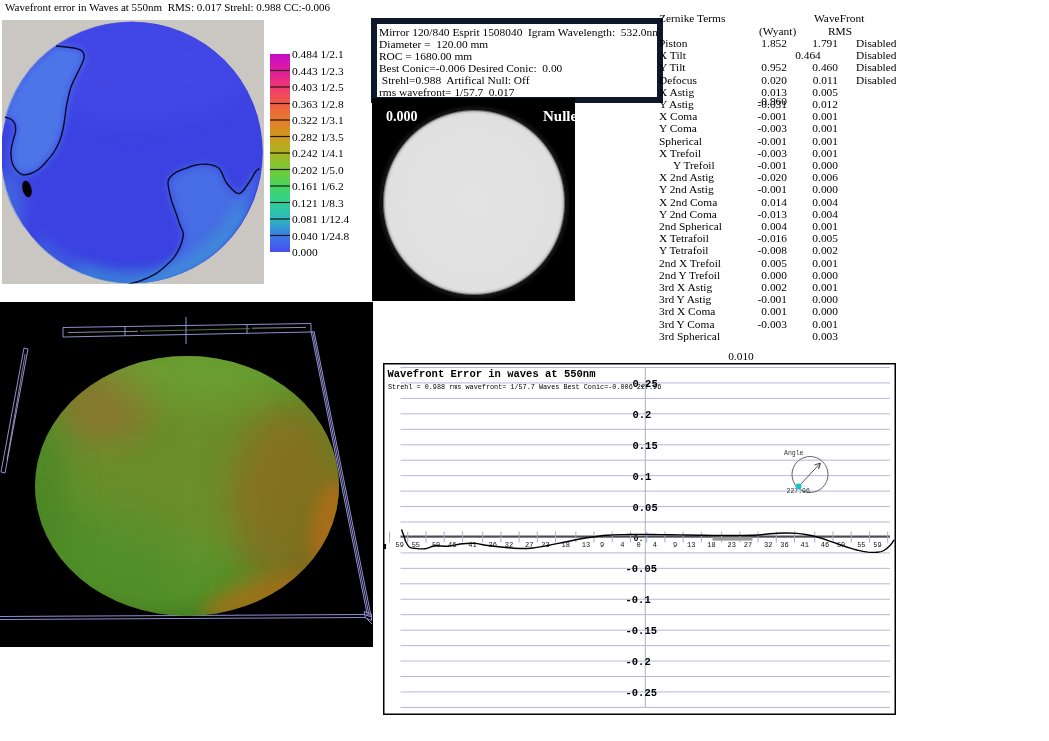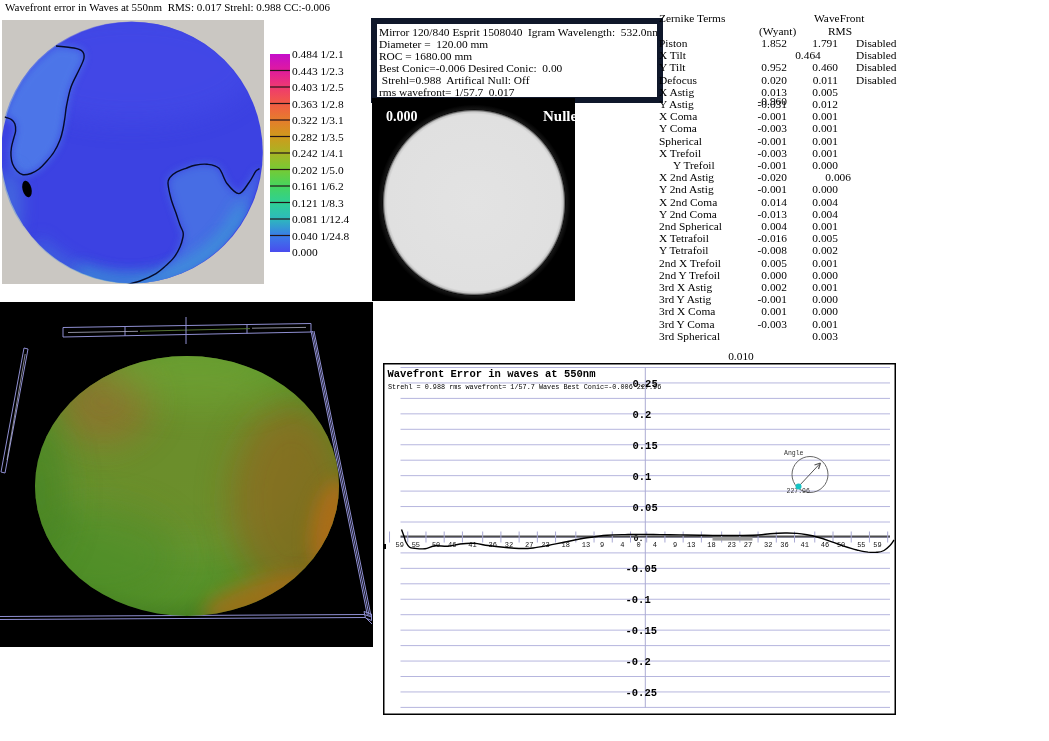--- a/index.html
+++ b/index.html
@@ -170,21 +170,21 @@
     <div class="r" style="left:68px;top:123.60000000000002px;width:60px;text-align:right;">-0.001</div>
     <div class="r" style="left:119px;top:123.60000000000002px;width:60px;text-align:right;">0.001</div>
     <div class="r" style="left:0px;top:135.8px;">X Trefoil</div>
     <div class="r" style="left:68px;top:135.8px;width:60px;text-align:right;">-0.003</div>
     <div class="r" style="left:119px;top:135.8px;width:60px;text-align:right;">0.001</div>
     <div class="r" style="left:14px;top:148px;">Y Trefoil</div>
     <div class="r" style="left:68px;top:148px;width:60px;text-align:right;">-0.001</div>
     <div class="r" style="left:119px;top:148px;width:60px;text-align:right;">0.000</div>
     <div class="r" style="left:0px;top:160.2px;">X 2nd Astig</div>
     <div class="r" style="left:68px;top:160.2px;width:60px;text-align:right;">-0.020</div>
-    <div class="r" style="left:132px;top:160.2px;width:60px;text-align:right;">0.006</div>
+    <div class="r" style="left:119px;top:160.2px;width:60px;text-align:right;">0.006</div>
     <div class="r" style="left:0px;top:172.39999999999998px;">Y 2nd Astig</div>
     <div class="r" style="left:68px;top:172.39999999999998px;width:60px;text-align:right;">-0.001</div>
     <div class="r" style="left:119px;top:172.39999999999998px;width:60px;text-align:right;">0.000</div>
     <div class="r" style="left:0px;top:184.59999999999997px;">X 2nd Coma</div>
     <div class="r" style="left:68px;top:184.59999999999997px;width:60px;text-align:right;">0.014</div>
     <div class="r" style="left:119px;top:184.59999999999997px;width:60px;text-align:right;">0.004</div>
     <div class="r" style="left:0px;top:196.79999999999995px;">Y 2nd Coma</div>
     <div class="r" style="left:68px;top:196.79999999999995px;width:60px;text-align:right;">-0.013</div>
     <div class="r" style="left:119px;top:196.79999999999995px;width:60px;text-align:right;">0.004</div>
     <div class="r" style="left:0px;top:208.99999999999994px;">2nd Spherical</div>

